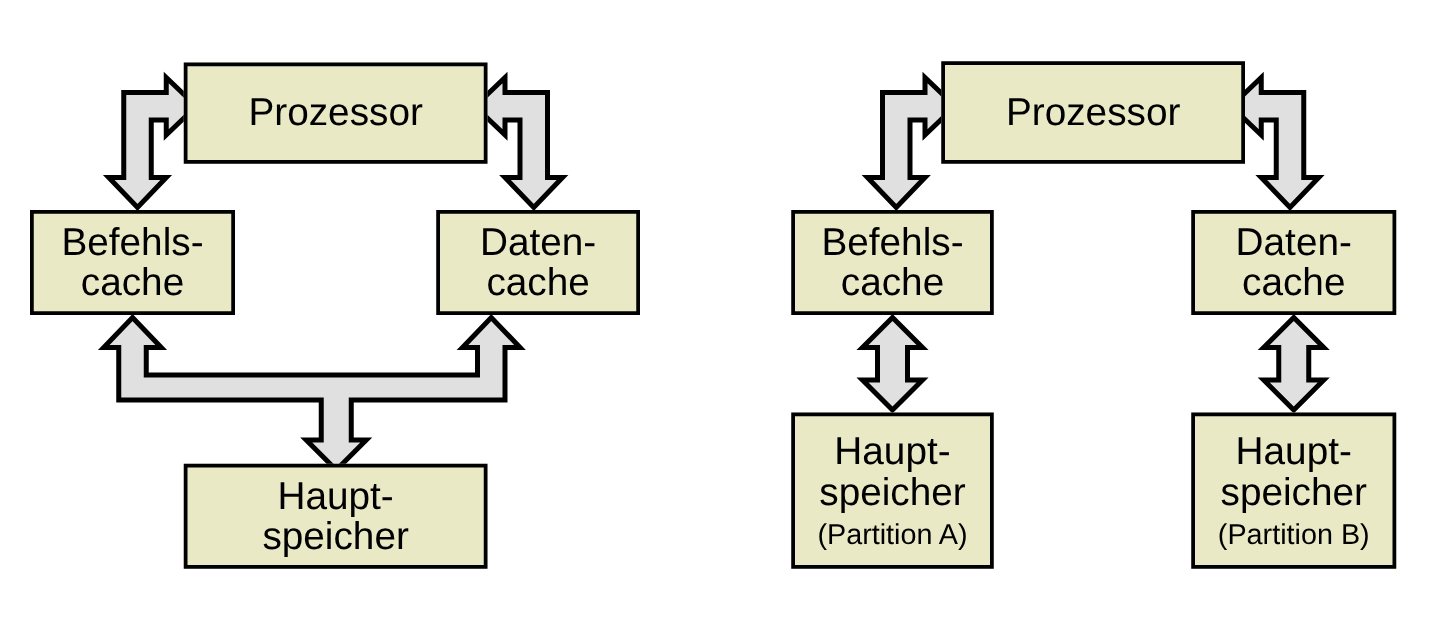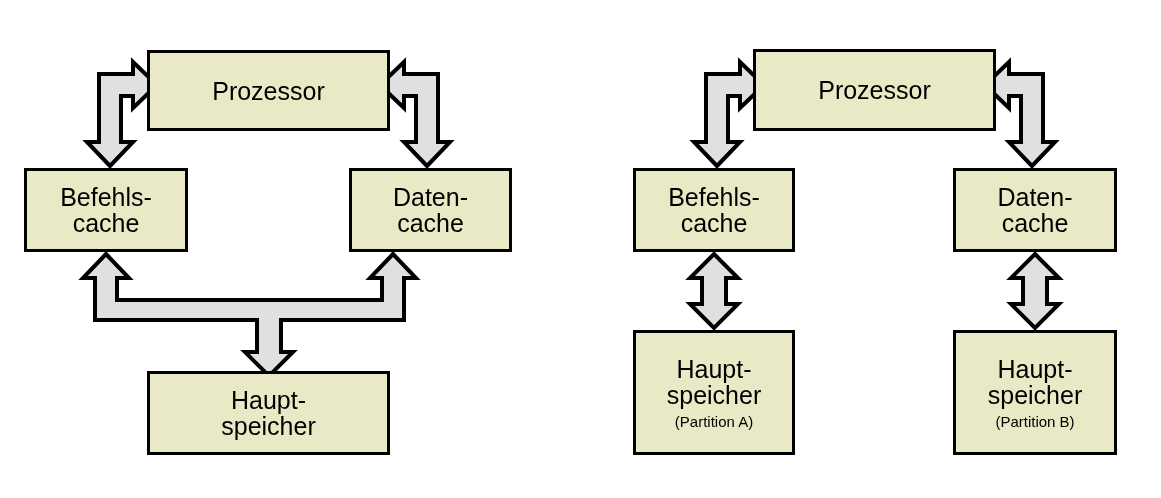--- a/index.html
+++ b/index.html
@@ -29,26 +29,26 @@
     border: 3px solid #000000;
     display: flex;
     flex-direction: column;
     align-items: center;
     justify-content: center;
     text-align: center;
     color: #000000;
     line-height: 1.04;
   }
   .node-label {
-    font-size: 25px;
+    font-size: 31px;
     letter-spacing: 0px;
     white-space: pre-line;
   }
   .node-sub {
-    font-size: 15px;
+    font-size: 23px;
     margin-top: 6px;
   }
 
   
   #l-prozessor   { left: 147px; top: 50px;  width: 243px; height: 81px; }
   #l-befehls     { left: 24px;  top: 168px; width: 164px; height: 84px; }
   #l-daten       { left: 349px; top: 168px; width: 163px; height: 84px; }
   #l-haupt       { left: 147px; top: 371px; width: 243px; height: 84px; }
 
   

